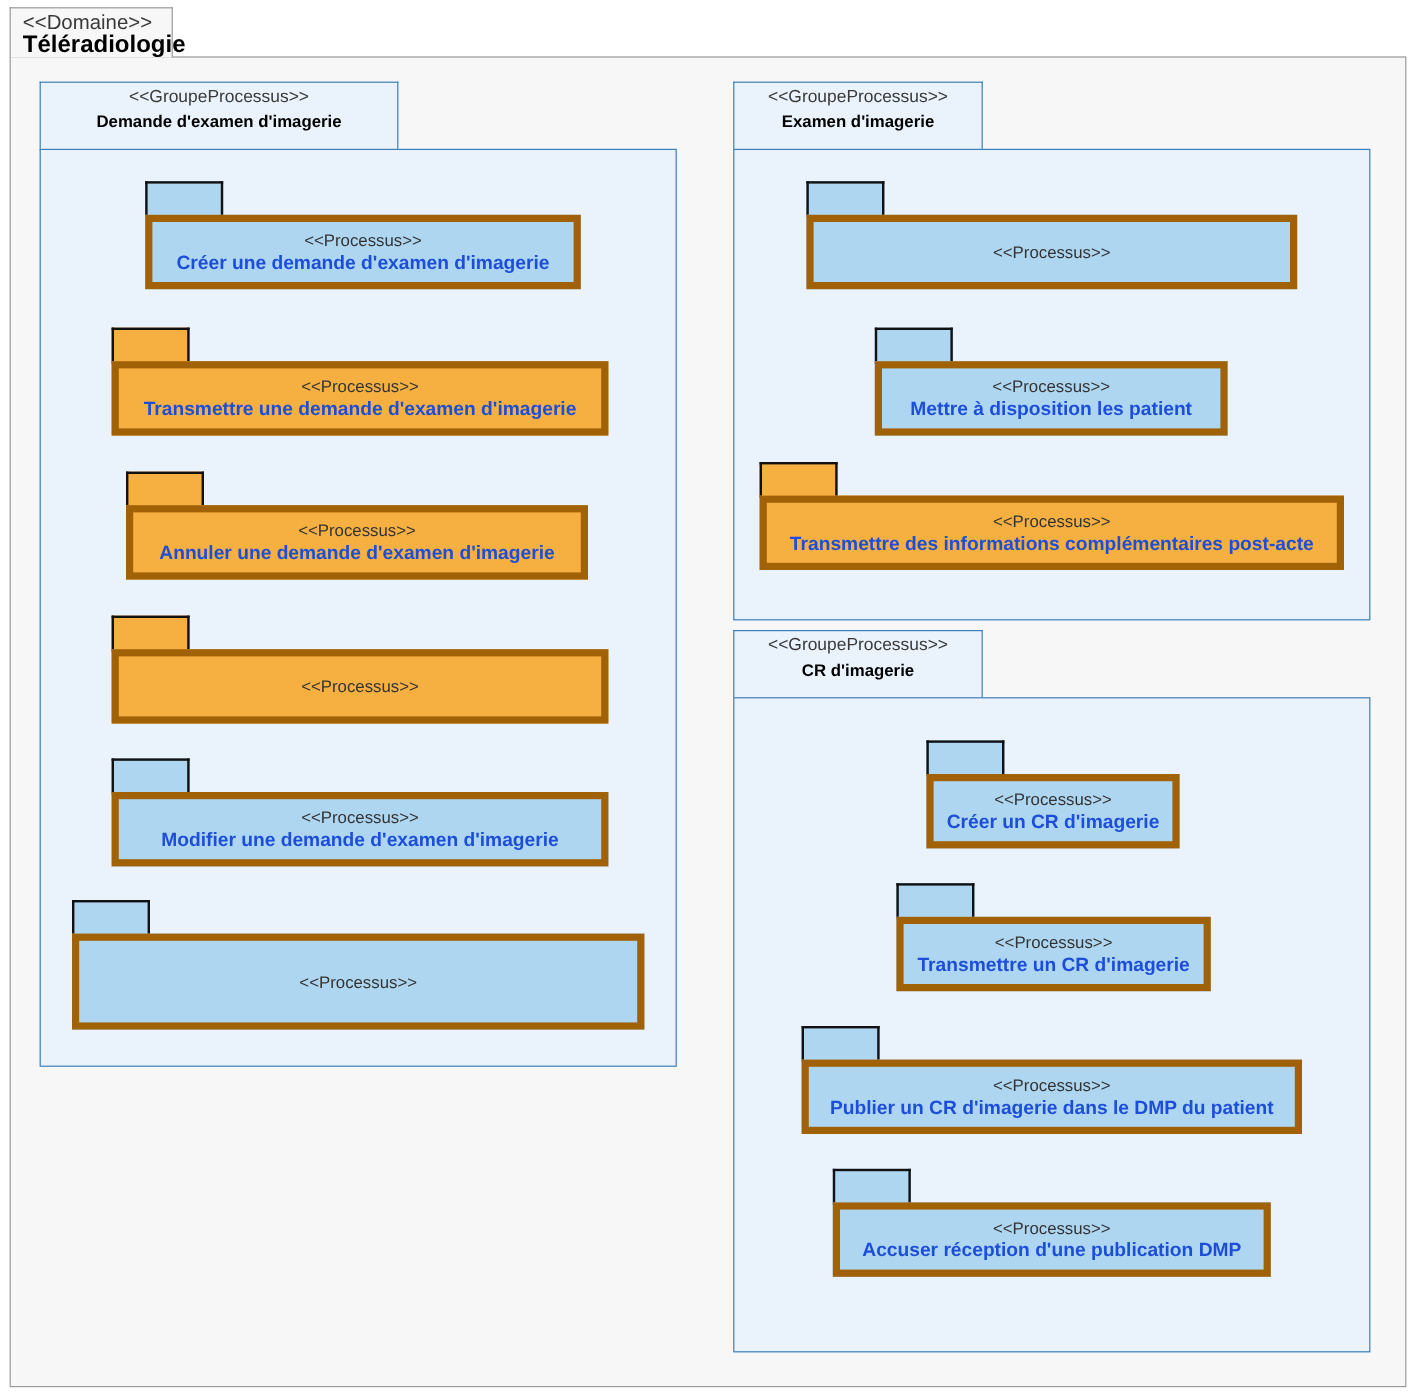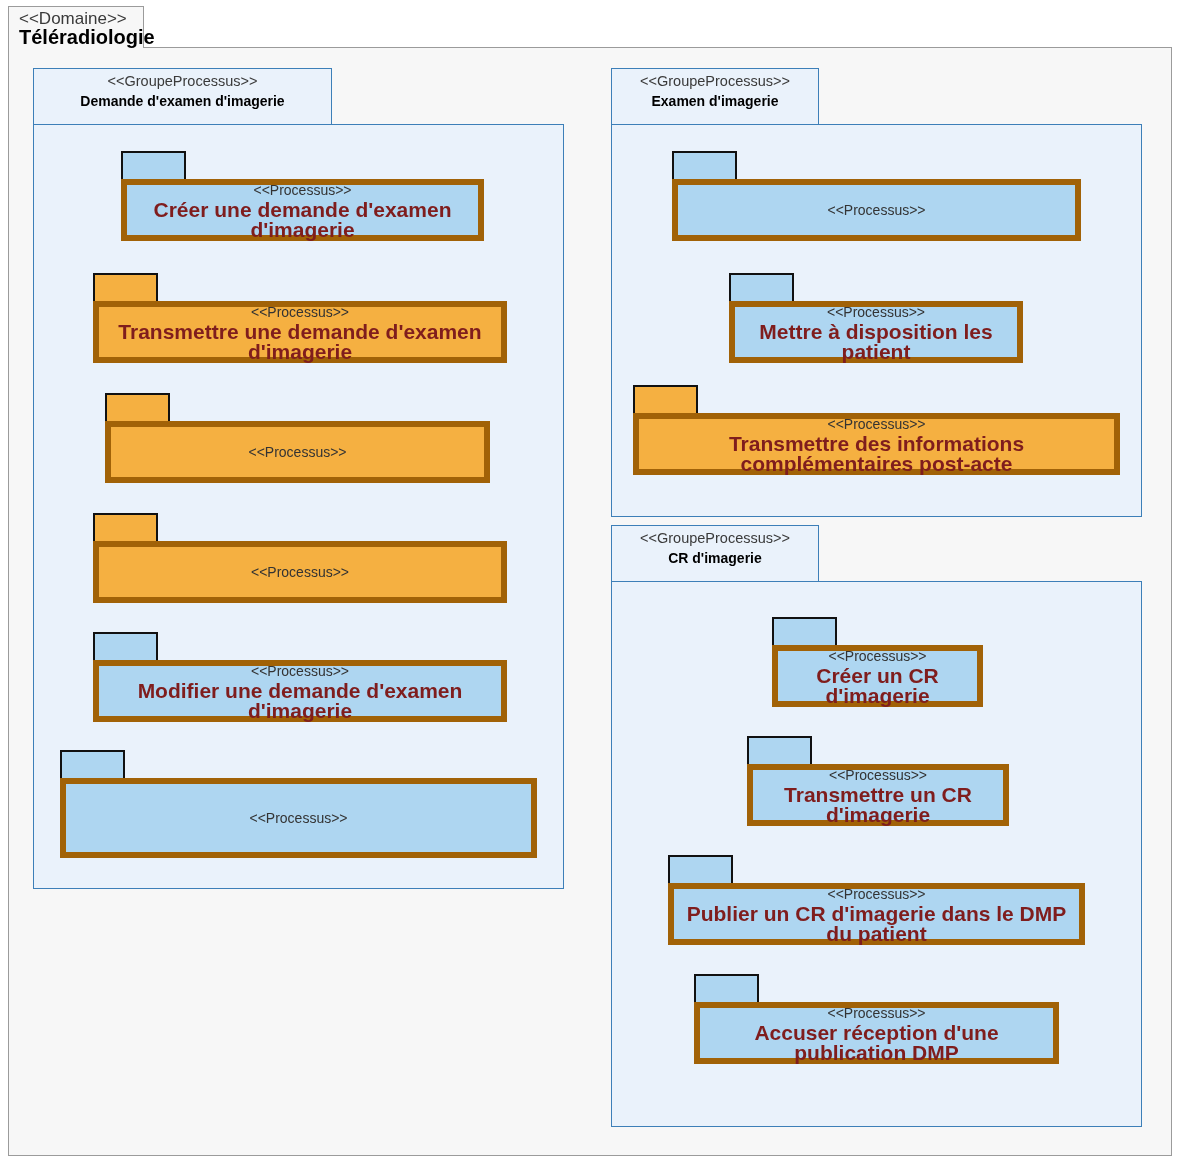--- a/index.html
+++ b/index.html
@@ -126,23 +126,23 @@
   .proc.orange .proc-tab,
   .proc.orange .proc-body { background: #f5b041; }
 
   .proc-stereo {
     font-size: 14px;
     color: #333333;
     line-height: 19px;
     white-space: nowrap;
   }
   .proc-name {
-    font-size: 21px;
+    font-size: 16px;
     font-weight: bold;
-    color: #7f1d1d;
+    color: #1d4ed8;
     line-height: 20px;
     padding: 0 6px;
   }
 </style>
 </head>
 <body>
 
 <div id="canvas">
 
   <div class="domain-body"></div>
@@ -172,20 +172,21 @@
       <div class="proc-body" style="width:414px; height:62px;">
         <div class="proc-stereo">&lt;&lt;Processus&gt;&gt;</div>
         <div class="proc-name">Transmettre une demande d'examen d'imagerie</div>
       </div>
     </div>
 
     <div class="proc orange" style="left:72px; top:325px; width:385px;">
       <div class="proc-tab" style="width:65px;"></div>
       <div class="proc-body" style="width:385px; height:62px;">
         <div class="proc-stereo">&lt;&lt;Processus&gt;&gt;</div>
+        <div class="proc-name">Annuler une demande d'examen d'imagerie</div>
       </div>
     </div>
 
     <div class="proc orange" style="left:60px; top:445px; width:414px;">
       <div class="proc-tab" style="width:65px;"></div>
       <div class="proc-body" style="width:414px; height:62px;">
         <div class="proc-stereo">&lt;&lt;Processus&gt;&gt;</div>
       </div>
     </div>
 

